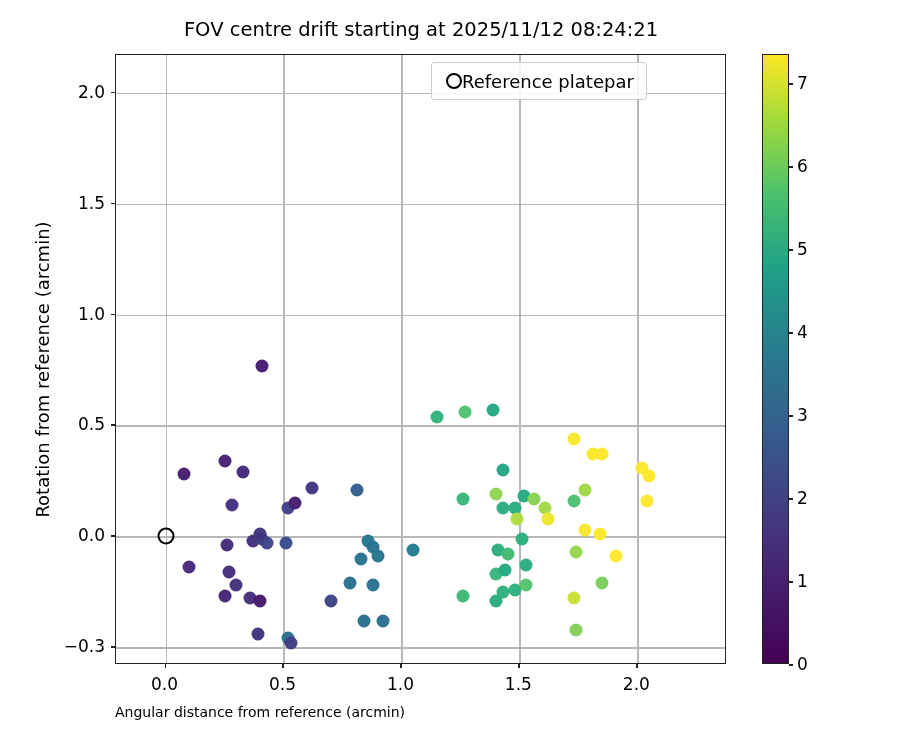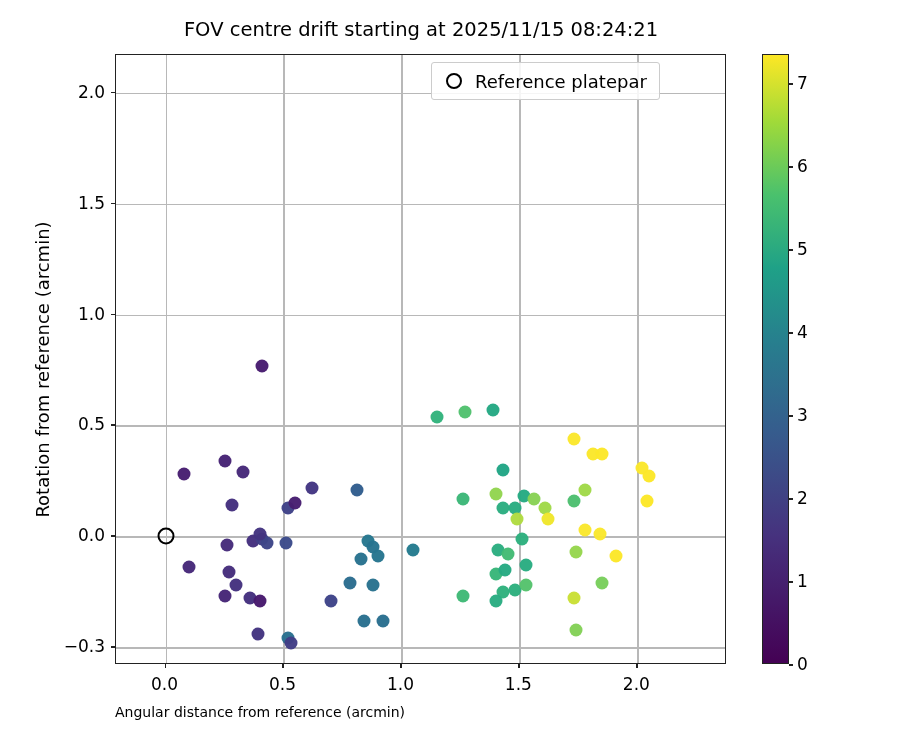--- a/index.html
+++ b/index.html
@@ -98,21 +98,20 @@
     transform: translate(-50%, -50%);
   }
   
   #legend {
     position: absolute;
     left: 431px;
     top: 62px;
     height: 38px;
     display: flex;
     align-items: center;
-    gap: 13px;
     padding: 0 12px 0 14px;
     background: rgba(255,255,255,0.86);
     border: 1px solid #cccccc;
     border-radius: 3px;
     box-sizing: border-box;
   }
   #legend-marker {
     width: 16px;
     height: 16px;
     border-radius: 50%;
@@ -163,21 +162,21 @@
     font-size: 18px;
     color: #000000;
     transform: rotate(90deg);
   }
 </style>
 </head>
 <body>
 
 <div id="figure">
 
-  <div id="chart-title">FOV centre drift starting at 2025/11/15 08:24:21</div>
+  <div id="chart-title">FOV centre drift starting at 2025/11/12 08:24:21</div>
 
   <div id="plot-area">
       <div class="gridline v" style="left: 49.5405px;"></div>
       <div class="gridline v" style="left: 167.494px;"></div>
       <div class="gridline v" style="left: 285.448px;"></div>
       <div class="gridline v" style="left: 403.402px;"></div>
       <div class="gridline v" style="left: 521.355px;"></div>
       <div class="gridline h" style="top: 592.255px;"></div>
       <div class="gridline h" style="top: 481.345px;"></div>
       <div class="gridline h" style="top: 370.436px;"></div>

